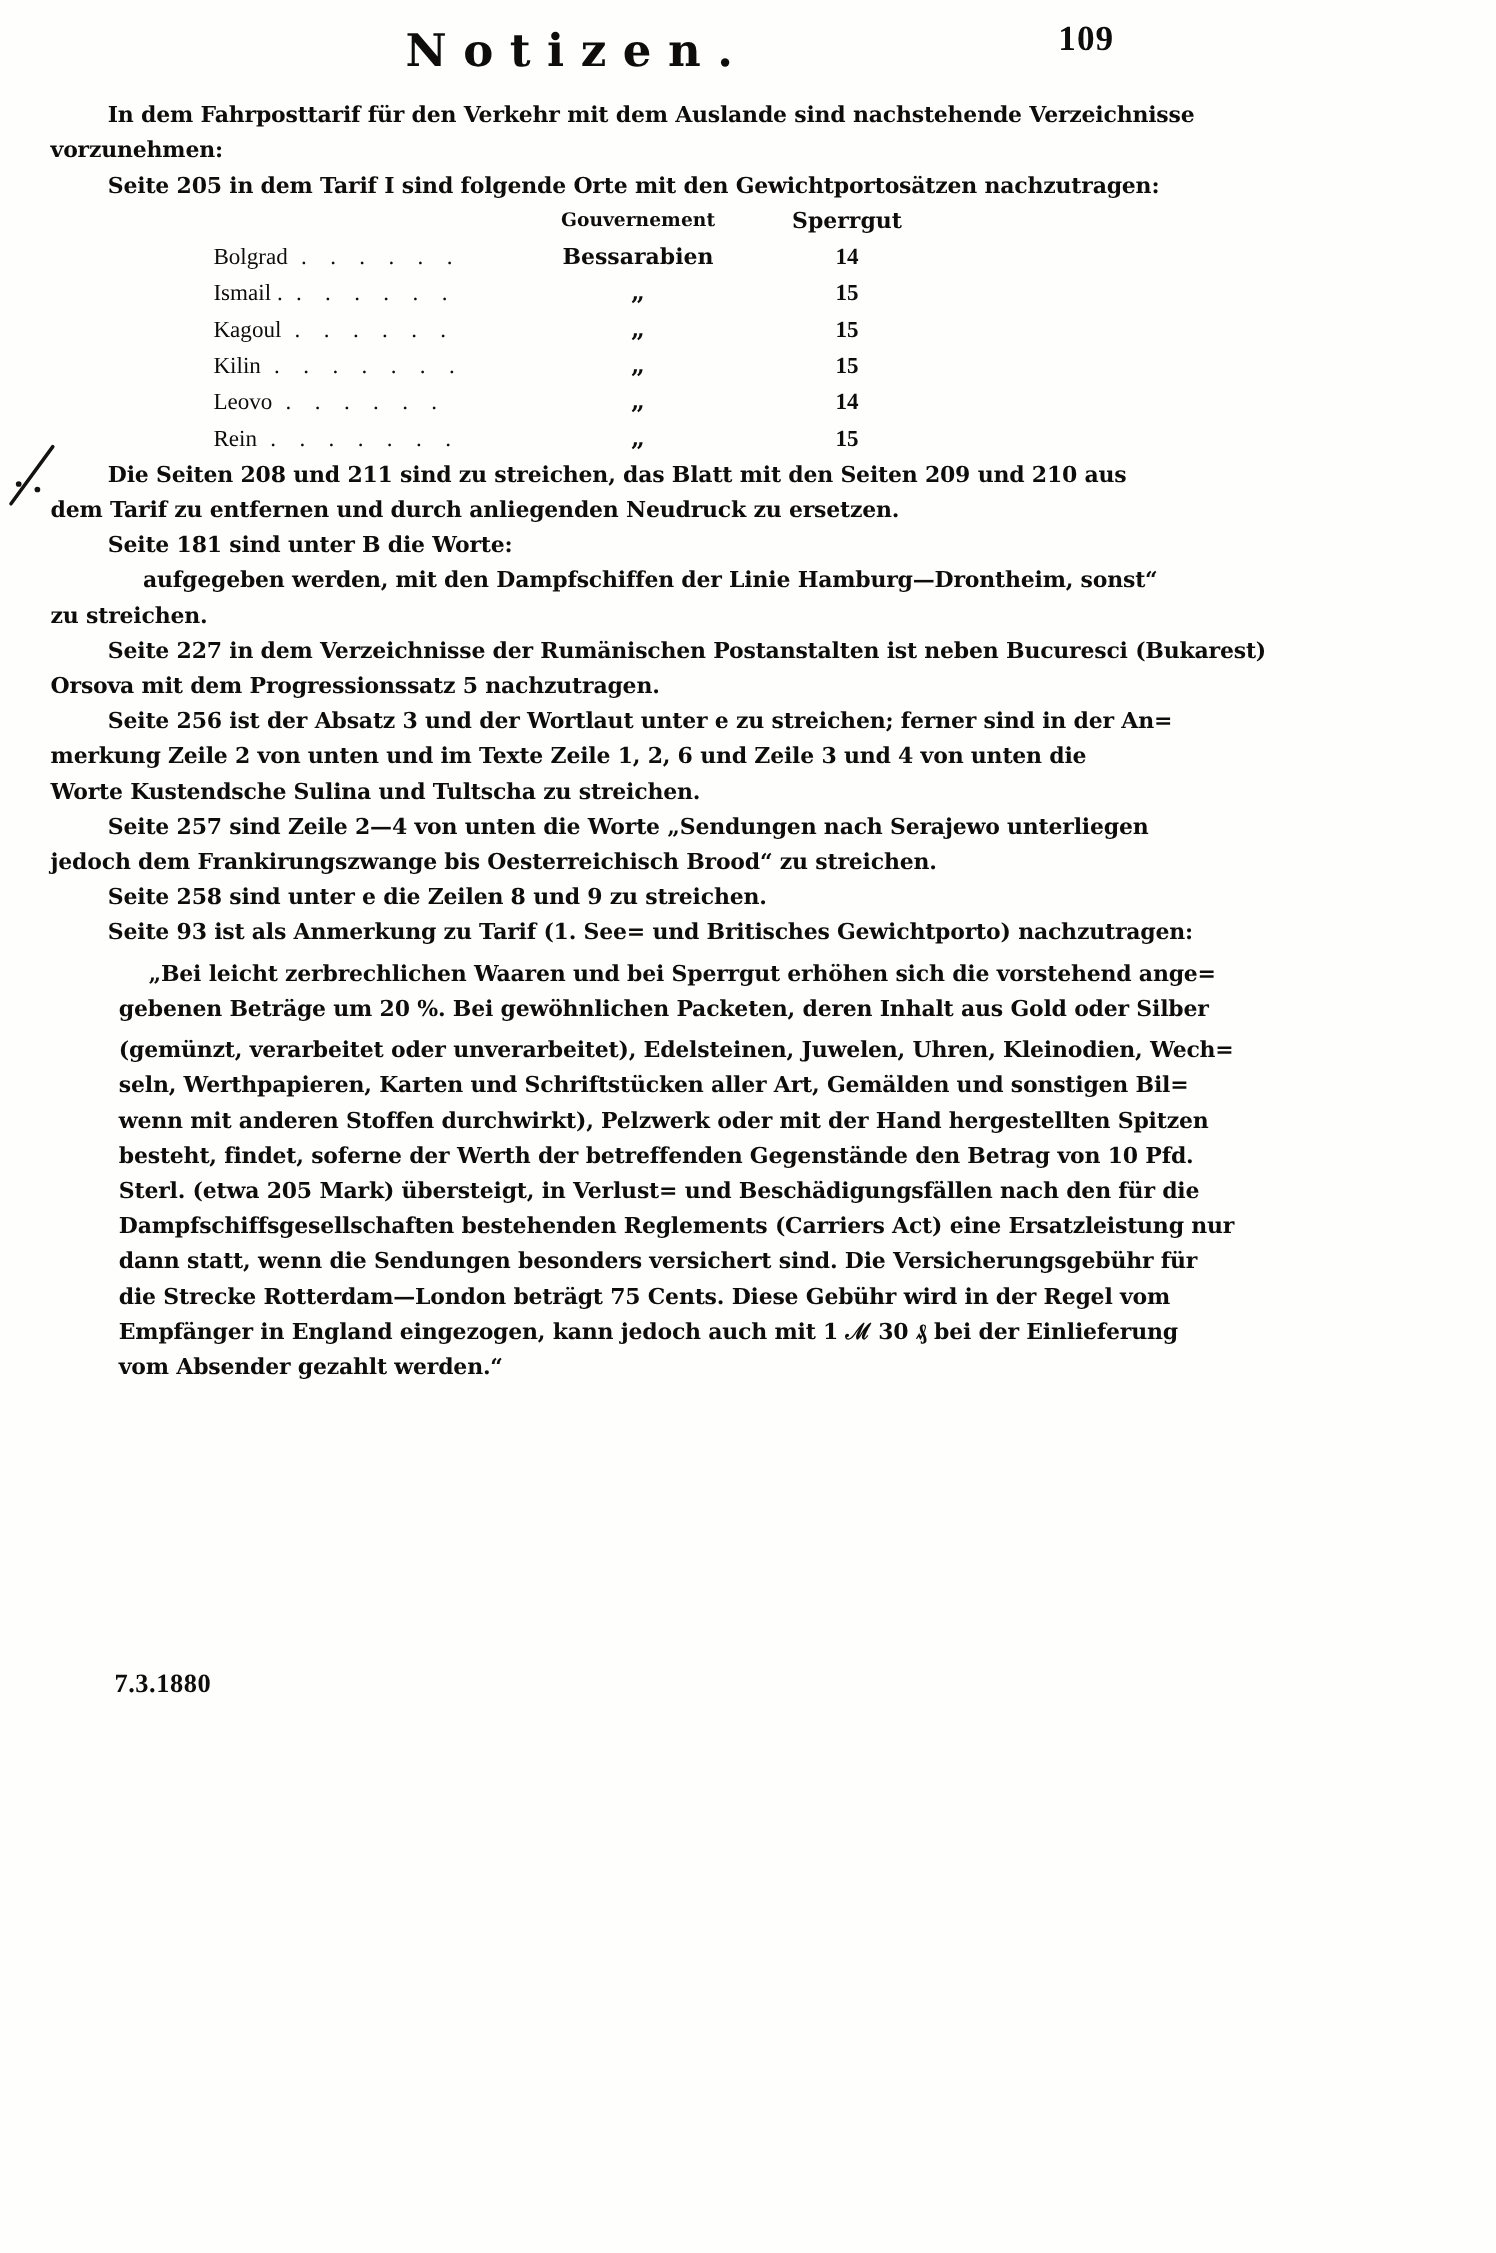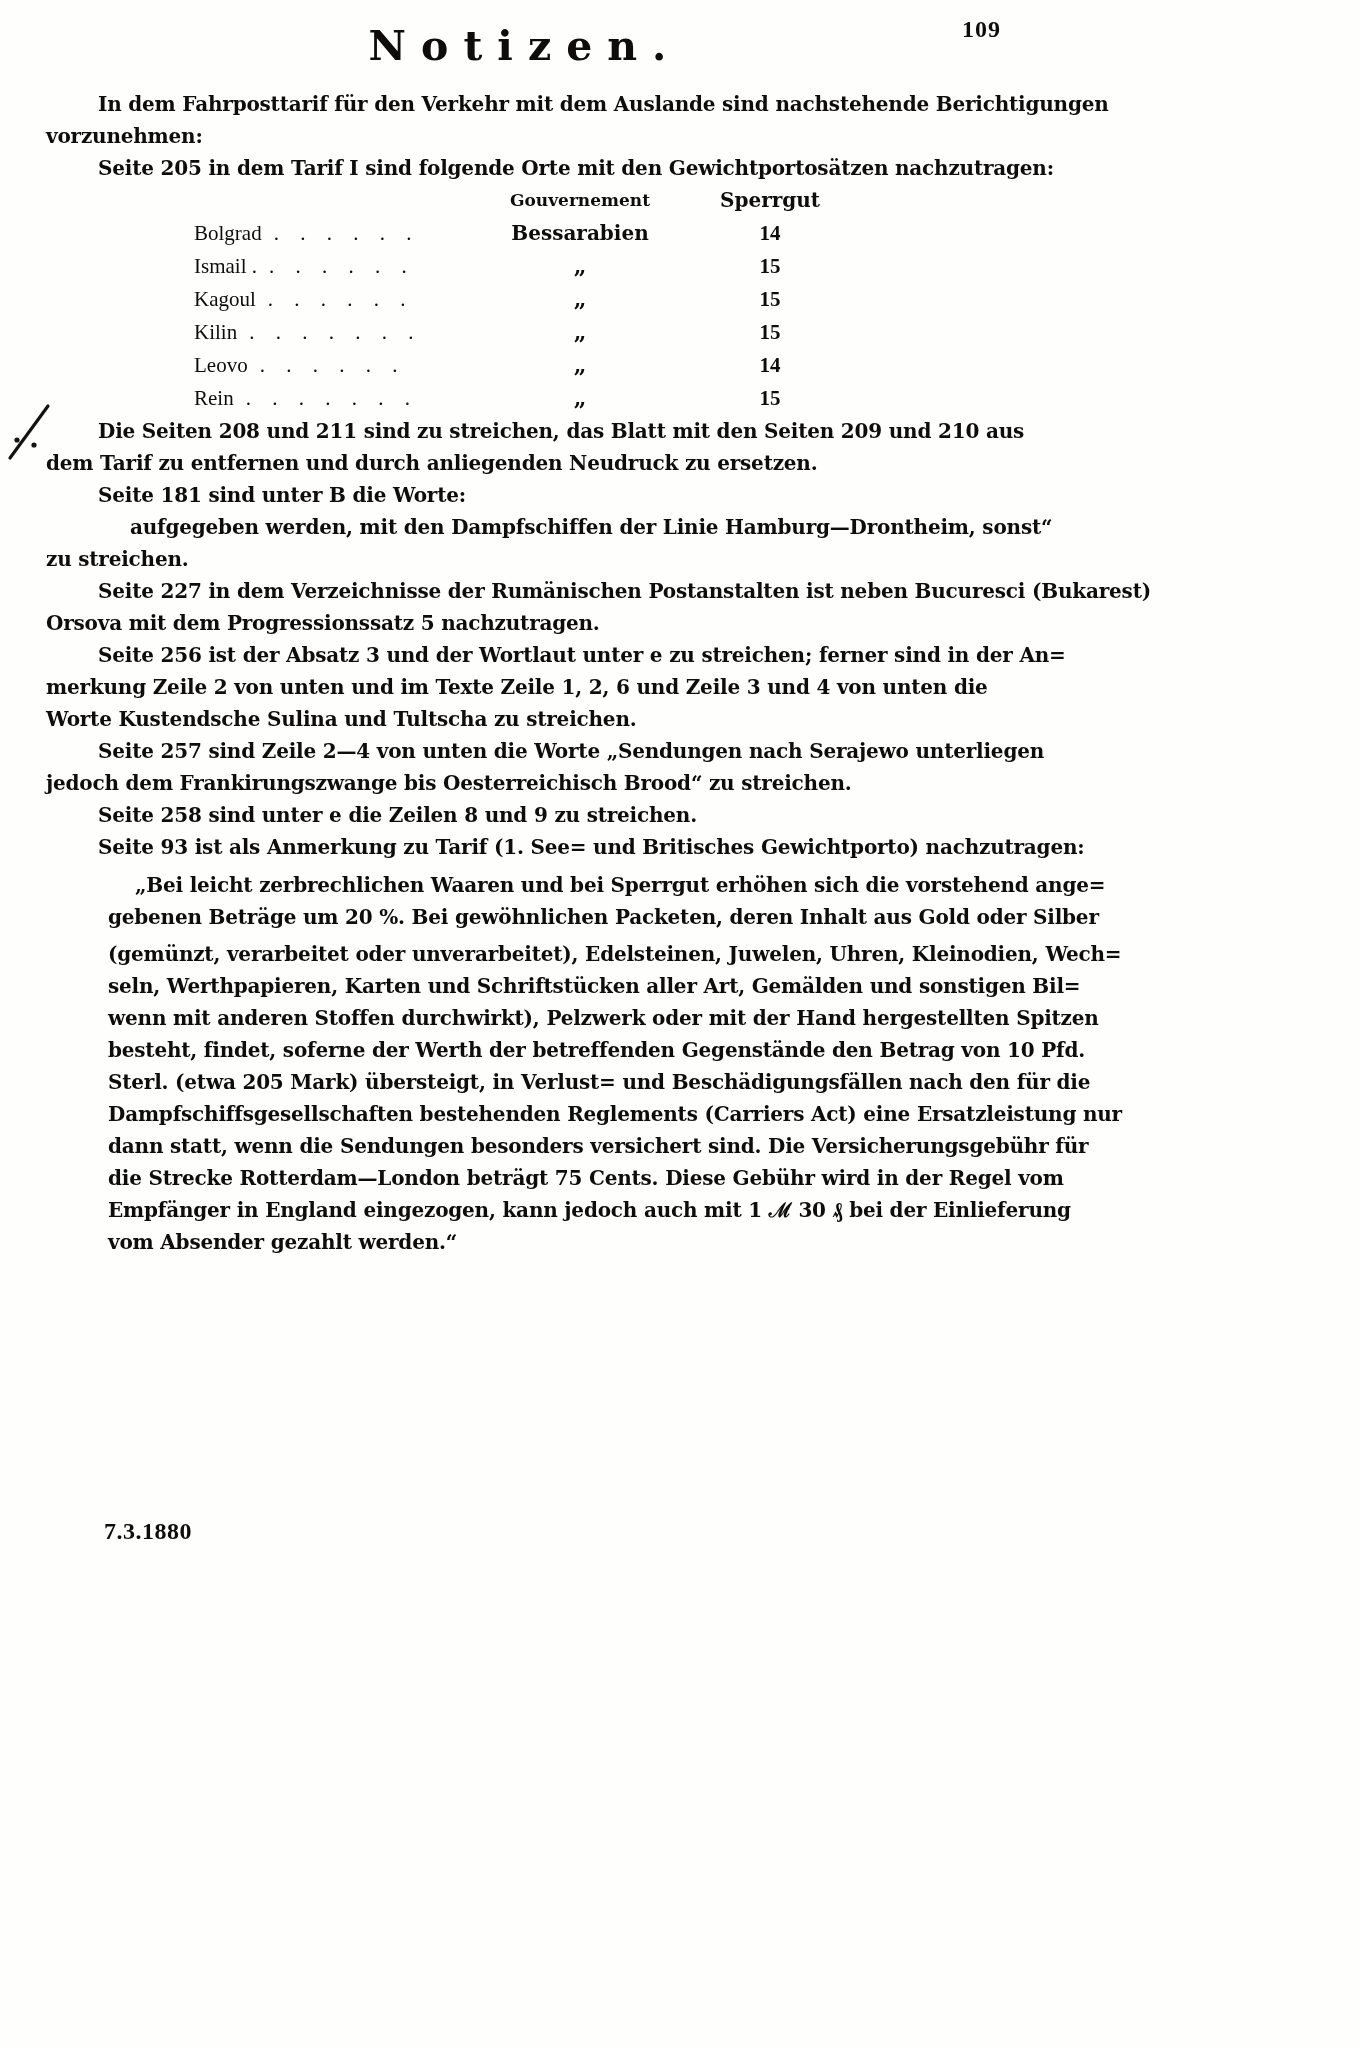--- a/index.html
+++ b/index.html
@@ -6,21 +6,21 @@
   body{
     width:1360px;height:2048px;
     background:#ffffff;
     font-family:"DejaVu Serif","Liberation Serif",serif;
     color:#0e0d0b;
   }
   .page{position:relative;width:1360px;height:2048px;overflow:hidden;background:#fefefd;}
   .page-number{
     position:absolute;left:962px;top:16px;
     font-family:"Liberation Serif",serif;
-    font-weight:700;font-size:24px;letter-spacing:1px;
+    font-weight:700;font-size:32px;letter-spacing:1px;
   }
   .title{
     position:absolute;left:46px;top:22px;width:958px;
     text-align:center;
     font-weight:700;font-size:41px;letter-spacing:15px;
   }
   .content{
     position:absolute;left:46px;top:88px;width:990px;
   }
   .line{
@@ -62,21 +62,21 @@
   <div class="title">Notizen.</div>
 
   <svg class="margin-mark" viewBox="0 0 52 64">
     <line x1="6" y1="60" x2="44" y2="8" stroke="#151310" stroke-width="3.2" stroke-linecap="round"></line>
     <circle cx="13" cy="42" r="2.6" fill="#151310"></circle>
     <circle cx="30" cy="47" r="2.6" fill="#151310"></circle>
   </svg>
 
   <div class="content">
 
-    <div class="line ind">In dem Fahrposttarif für den Verkehr mit dem Auslande sind nachstehende Berichtigungen</div>
+    <div class="line ind">In dem Fahrposttarif für den Verkehr mit dem Auslande sind nachstehende Verzeichnisse</div>
     <div class="line">vorzunehmen:</div>
 
     <div class="line ind">Seite 205 in dem Tarif I sind folgende Orte mit den Gewichtportosätzen nachzutragen:</div>
 
     <div class="tbl">
       <div class="thead">
         <div></div>
         <div class="h-gouv">Gouvernement</div>
         <div class="h-kop">Sperrgut</div>
       </div>

